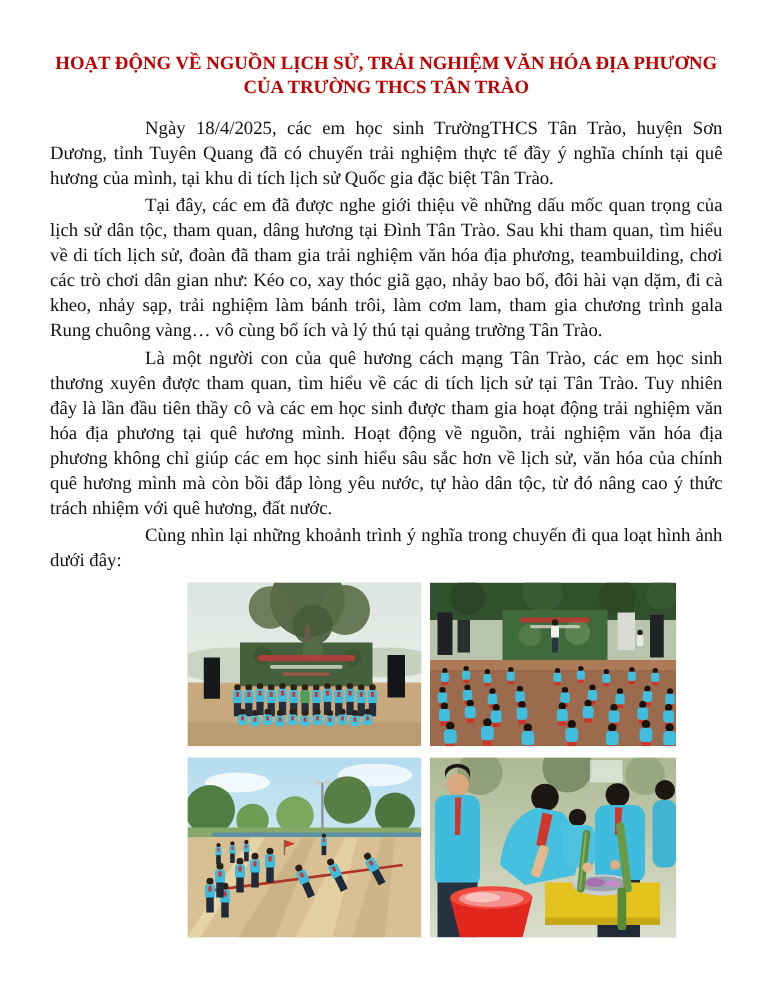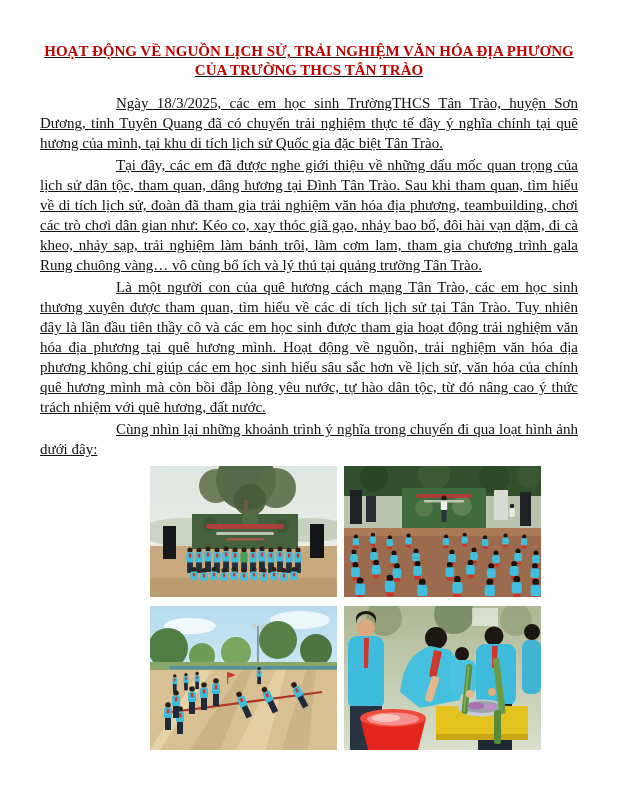--- a/index.html
+++ b/index.html
@@ -4,21 +4,21 @@
 <style>
   html,body{margin:0;padding:0;background:#ffffff;}
   .page{
     position:relative;
     width:618px;height:800px;
     background:#ffffff;
     overflow:hidden;
     font-family:"Liberation Serif","DejaVu Serif",serif;
     color:#111;
   }
-  .content{margin:15px 40px;text-decoration:underline;}
+  .content{margin:15px 40px;}
   .doc-title{
     margin:42px 0 0 0;
     font-size:15px;
     font-weight:bold;
     line-height:19px;
     text-align:center;
     color:#c20000;
   }
   .body-text{margin-top:13px;}
   .body-text p{
@@ -42,21 +42,21 @@
 </style>
 </head>
 <body>
 
 <div class="page">
   <div class="content">
 
     <h1 class="doc-title">HOẠT ĐỘNG VỀ NGUỒN LỊCH SỬ, TRẢI NGHIỆM VĂN HÓA ĐỊA PHƯƠNG CỦA TRƯỜNG THCS TÂN TRÀO</h1>
 
     <div class="body-text">
-      <p>Ngày 18/3/2025, các em học sinh TrườngTHCS Tân Trào, huyện Sơn Dương, tỉnh Tuyên Quang đã có chuyến trải nghiệm thực tế đầy ý nghĩa chính tại quê hương của mình, tại khu di tích lịch sử Quốc gia đặc biệt Tân Trào.</p>
+      <p>Ngày 18/4/2025, các em học sinh TrườngTHCS Tân Trào, huyện Sơn Dương, tỉnh Tuyên Quang đã có chuyến trải nghiệm thực tế đầy ý nghĩa chính tại quê hương của mình, tại khu di tích lịch sử Quốc gia đặc biệt Tân Trào.</p>
       <p>Tại đây, các em đã được nghe giới thiệu về những dấu mốc quan trọng của lịch sử dân tộc, tham quan, dâng hương tại Đình Tân Trào. Sau khi tham quan, tìm hiểu về di tích lịch sử, đoàn đã tham gia trải nghiệm văn hóa địa phương, teambuilding, chơi các trò chơi dân gian như: Kéo co, xay thóc giã gạo, nhảy bao bố, đôi hài vạn dặm, đi cà kheo, nhảy sạp, trải nghiệm làm bánh trôi, làm cơm lam, tham gia chương trình gala Rung chuông vàng…  vô cùng bổ ích và lý thú tại quảng trường Tân Trào.</p>
       <p>Là một người con của quê hương cách mạng Tân Trào, các em học sinh thương xuyên được tham quan, tìm hiểu về các di tích lịch sử tại Tân Trào. Tuy nhiên đây là lần đầu tiên thầy cô và các em học sinh được tham gia hoạt động trải nghiệm văn hóa địa phương tại quê hương mình. Hoạt động về nguồn, trải nghiệm văn hóa địa phương không chỉ giúp các em học sinh hiểu sâu sắc hơn về lịch sử, văn hóa của chính quê hương mình mà còn bồi đắp lòng yêu nước, tự hào dân tộc, từ đó nâng cao ý thức trách nhiệm với quê hương, đất nước.</p>
       <p>Cùng nhìn lại những khoảnh trình ý nghĩa trong chuyến đi qua loạt hình ảnh dưới đây:</p>
     </div>
 
     <div class="photo-grid">
 
       <div class="photo" role="img" aria-label="Học sinh áo xanh chụp ảnh tập thể trước phông sân khấu xanh dưới tán cây lớn">
         <svg viewBox="0 0 187 131">
           <defs>

